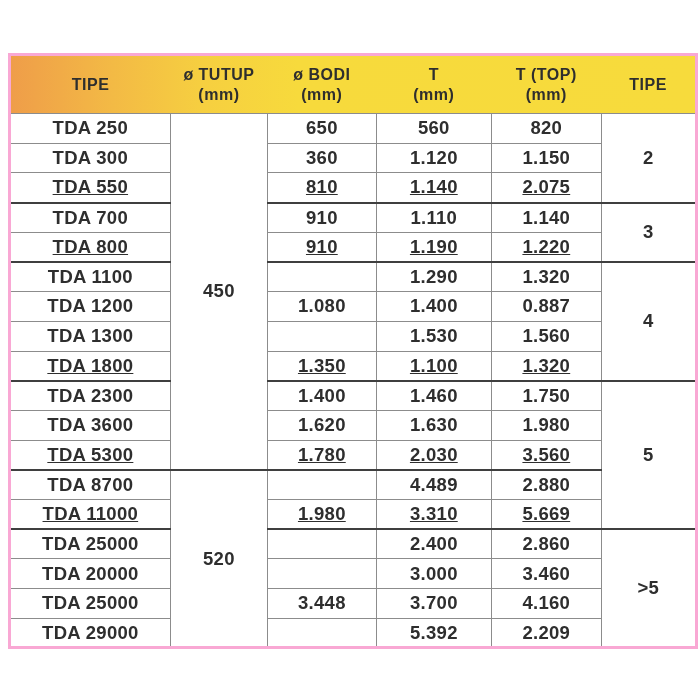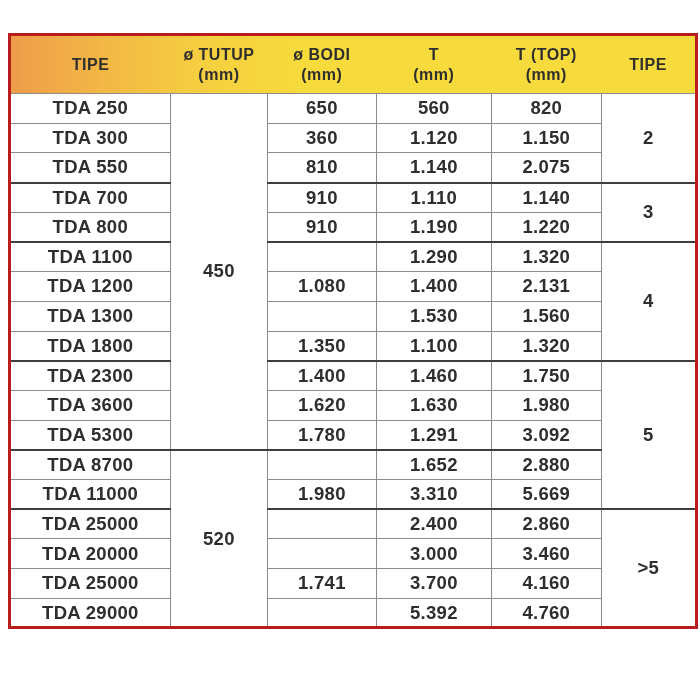--- a/index.html
+++ b/index.html
@@ -7,25 +7,25 @@
     position: relative;
     width: 700px;
     height: 700px;
     background: #ffffff;
     overflow: hidden;
     font-family: "Liberation Sans", sans-serif;
   }
   table.spec {
     position: absolute;
     left: 8px;
-    top: 33px;
+    top: 53px;
     width: 690px;
     border-collapse: collapse;
     table-layout: fixed;
-    border: 3px solid #b91c1c;
+    border: 3px solid #f9a8d4;
     font-weight: 700;
     color: #2e2e2e;
   }
   thead tr {
     height: 59px;
     background: linear-gradient(90deg, #ef9d49 0%, #f3ba45 15%, #f6cf40 28%, #f7da3c 42%, #f7db3c 100%);
   }
   th {
     padding: 0;
     border: none;
@@ -40,21 +40,21 @@
   td {
     padding: 0;
     border: 1px solid #8c8c8c;
     text-align: center;
     vertical-align: middle;
     font-size: 18.5px;
     letter-spacing: 0.3px;
     font-weight: 700;
     background: #ffffff;
   }
-  tr.group-end > td { border-bottom: 2px solid #3f3f3f; }
+  tr.group-end > td { border-bottom: 2px solid #3f3f3f; text-decoration: underline; }
   td.grp-top { border-top: 2px solid #3f3f3f; }
 </style>
 </head>
 <body>
 
 <div class="canvas">
   <table class="spec">
     <colgroup>
       <col style="width:160px">
       <col style="width:97px">
@@ -127,21 +127,21 @@
           <td>TDA 1100</td>
           <td></td>
           <td>1.290</td>
           <td>1.320</td>
           <td rowspan="4" class="grp-top">4</td>
         </tr>
         <tr>
           <td>TDA 1200</td>
           <td>1.080</td>
           <td>1.400</td>
-          <td>2.131</td>
+          <td>0.887</td>
         </tr>
         <tr>
           <td>TDA 1300</td>
           <td></td>
           <td>1.530</td>
           <td>1.560</td>
         </tr>
         <tr class="group-end">
           <td>TDA 1800</td>
           <td>1.350</td>
@@ -157,28 +157,28 @@
         </tr>
         <tr>
           <td>TDA 3600</td>
           <td>1.620</td>
           <td>1.630</td>
           <td>1.980</td>
         </tr>
         <tr class="group-end">
           <td>TDA 5300</td>
           <td>1.780</td>
-          <td>1.291</td>
-          <td>3.092</td>
+          <td>2.030</td>
+          <td>3.560</td>
         </tr>
         <tr>
           <td>TDA 8700</td>
           <td rowspan="6" class="grp-top">520</td>
           <td></td>
-          <td>1.652</td>
+          <td>4.489</td>
           <td>2.880</td>
         </tr>
         <tr class="group-end">
           <td>TDA 11000</td>
           <td>1.980</td>
           <td>3.310</td>
           <td>5.669</td>
         </tr>
         <tr>
           <td>TDA 25000</td>
@@ -188,25 +188,25 @@
           <td rowspan="4" class="grp-top">&gt;5</td>
         </tr>
         <tr>
           <td>TDA 20000</td>
           <td></td>
           <td>3.000</td>
           <td>3.460</td>
         </tr>
         <tr>
           <td>TDA 25000</td>
-          <td>1.741</td>
+          <td>3.448</td>
           <td>3.700</td>
           <td>4.160</td>
         </tr>
         <tr>
           <td>TDA 29000</td>
           <td></td>
           <td>5.392</td>
-          <td>4.760</td>
+          <td>2.209</td>
         </tr>
       </tbody>
   </table>
 </div>
 
 </body></html>

